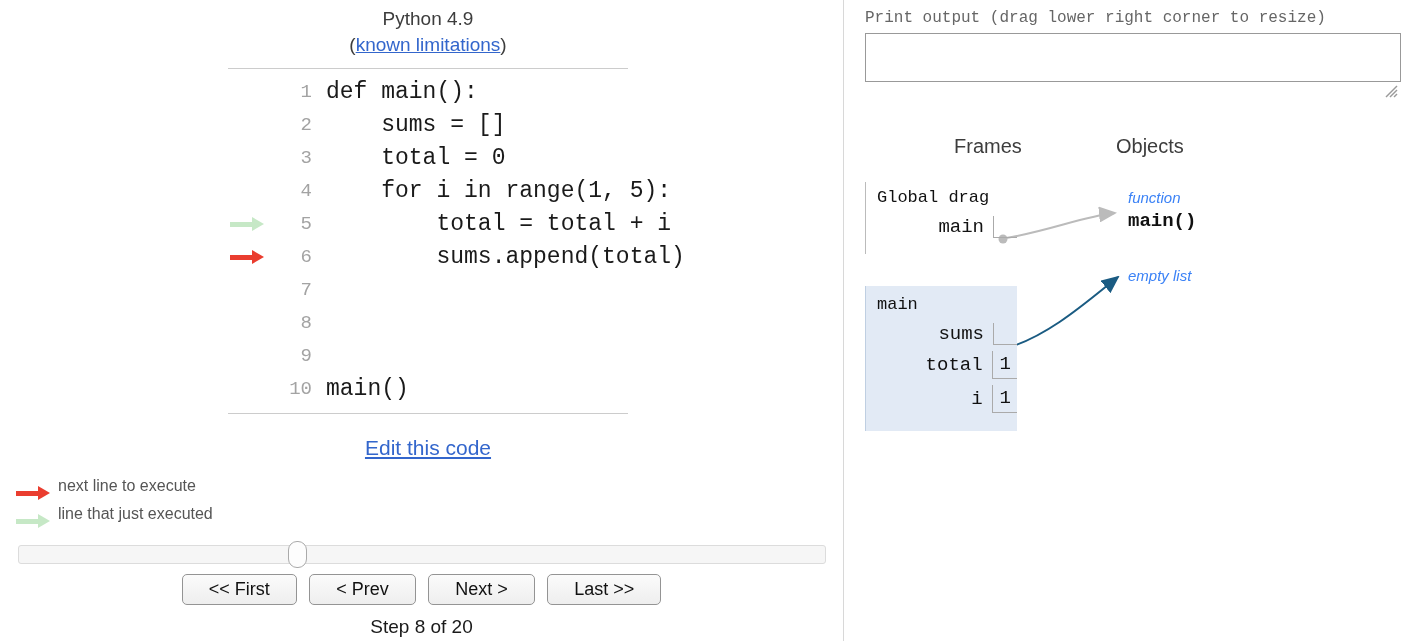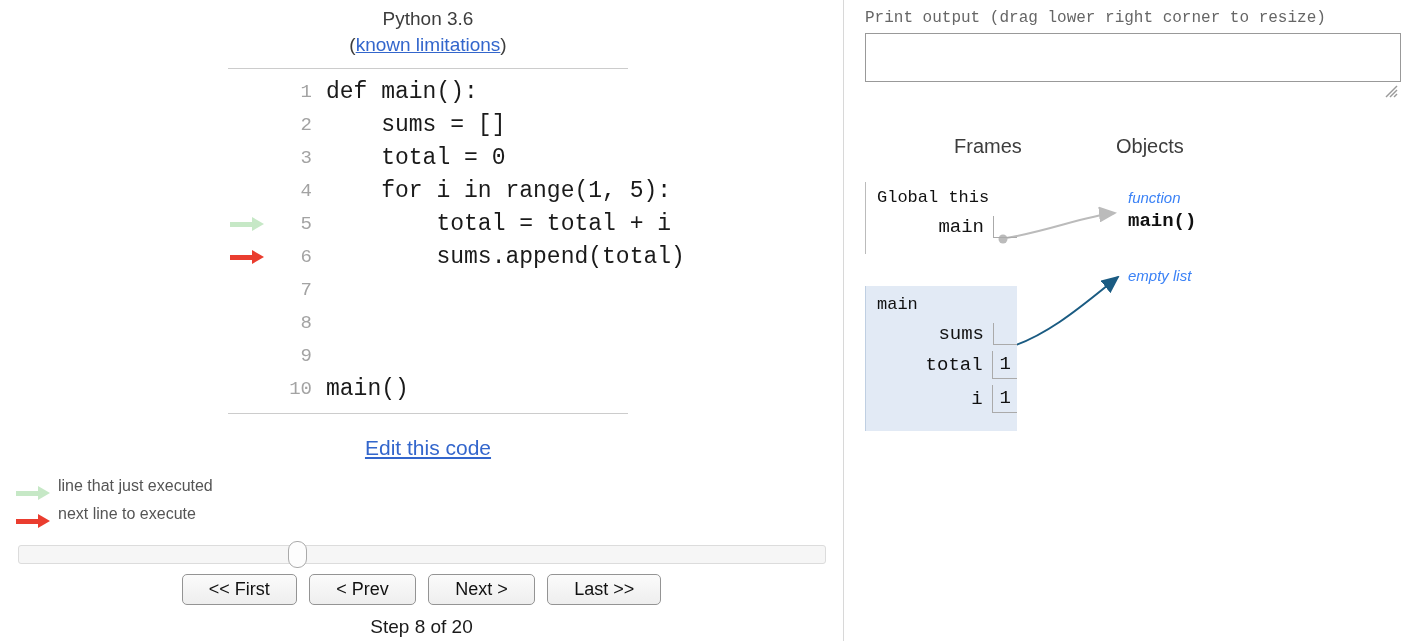--- a/index.html
+++ b/index.html
@@ -302,21 +302,21 @@
   }
 </style>
 </head>
 <body>
 
 <div id="left-panel">
 
   <div id="code-column">
 
     <div class="version-line">
-      <span>Python 3.6</span>
+      <span>Python 4.9</span>
     </div>
     <div class="version-line">
       <span class="paren">(</span><a href="#">known limitations</a><span class="paren">)</span>
     </div>
 
     <div id="code-block">
         <div class="code-row">
           <span class="gutter-arrow"></span>
           <span class="lineno">1</span>
           <span class="codetext">def main():</span>
@@ -377,32 +377,32 @@
         </div>
       </div>
 
     <div class="edit-link">
       <a href="#">Edit this code</a>
     </div>
   </div>
 
   <div id="legend">
     <div class="legend-row">
+      <span class="legend-arrow arrow-glyph arrow-red">
+        <span class="shaft"></span>
+          <span class="head"></span>
+      </span>
+      <span class="legend-label">next line to execute</span>
+    </div>
+    <div class="legend-row">
       <span class="legend-arrow arrow-glyph arrow-green">
         <span class="shaft"></span>
           <span class="head"></span>
       </span>
       <span class="legend-label">line that just executed</span>
-    </div>
-    <div class="legend-row">
-      <span class="legend-arrow arrow-glyph arrow-red">
-        <span class="shaft"></span>
-          <span class="head"></span>
-      </span>
-      <span class="legend-label">next line to execute</span>
     </div>
   </div>
 
   <div id="slider-wrap">
     <div id="slider-track"></div>
     <div id="slider-handle"></div>
   </div>
 
   <div id="controls">
     <button class="nav-btn">&lt;&lt; First</button>
@@ -448,21 +448,21 @@
 
     <circle cx="159" cy="350" r="5" fill="#1a5b82"></circle>
     <path d="M 163,348 C 205,336 245,300 274,277" stroke="#1a5b82" stroke-width="2" fill="none" marker-end="url(#head-blue)"></path>
   </svg>
 
   <div class="obj-label" id="function-label">function</div>
   <div class="obj-value" id="function-value">main()</div>
   <div class="obj-label" id="emptylist-label">empty list</div>
 
   <div id="global-frame">
-    <div class="frame-title">Global this</div>
+    <div class="frame-title">Global drag</div>
     <div class="frame-vars">
         <div class="var-row">
           <span class="var-name">main</span>
           <span class="var-value ptr"></span>
         </div>
       </div>
   </div>
 
   <div id="main-frame">
     <div class="frame-title">main</div>

